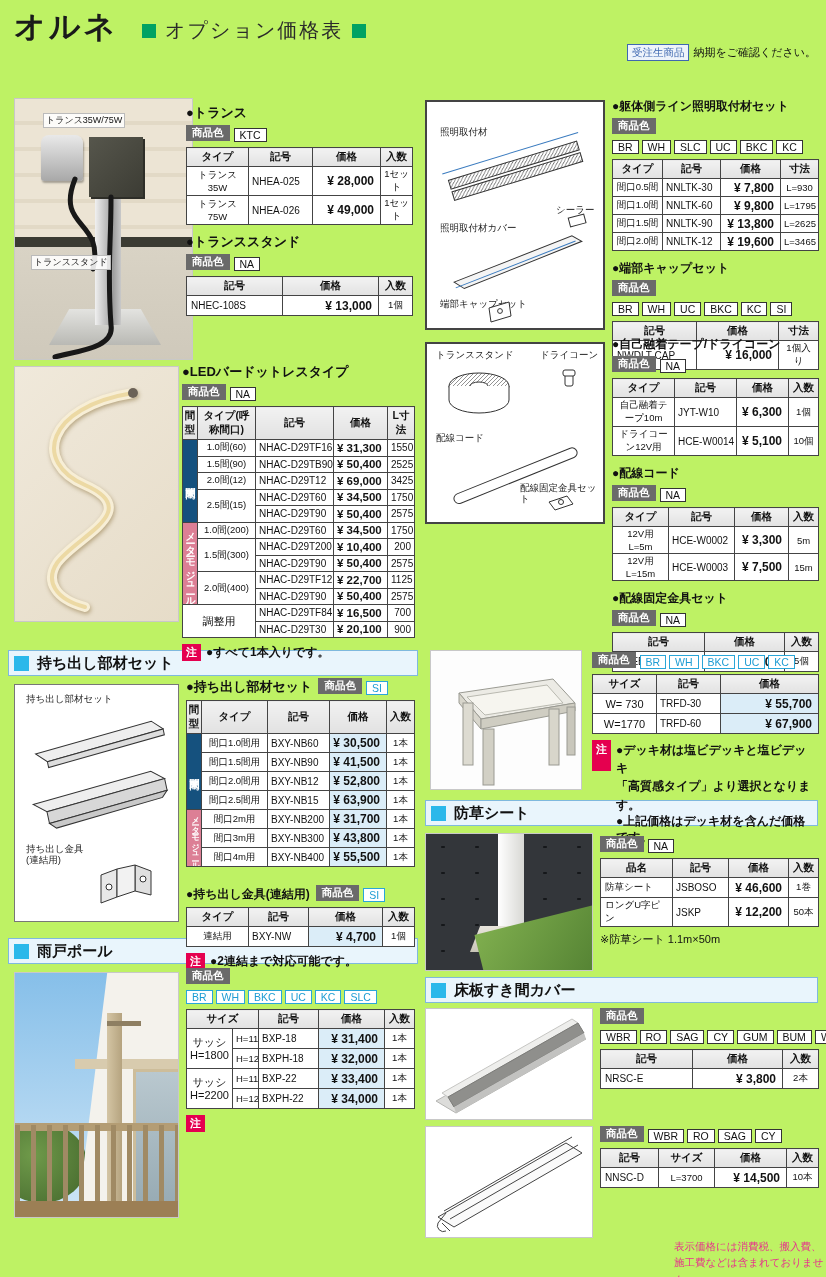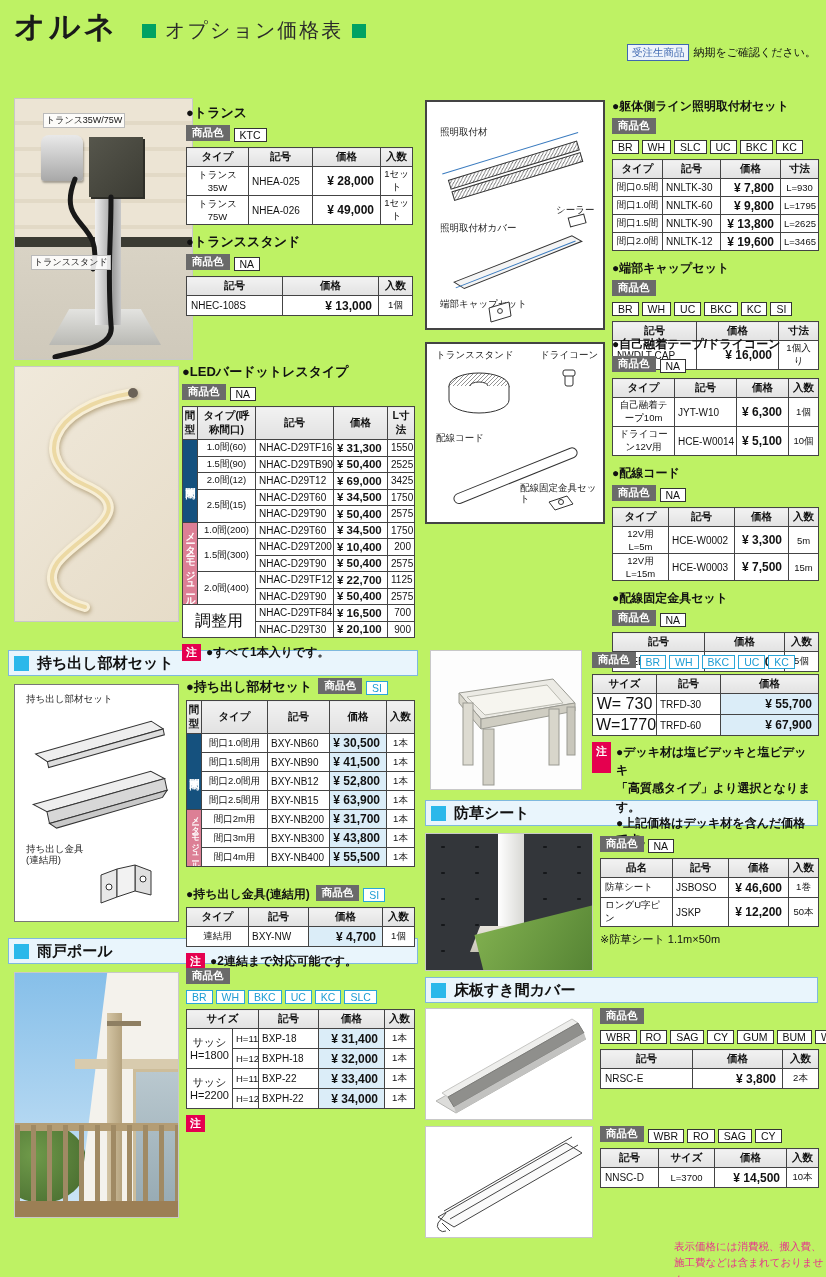--- a/index.html
+++ b/index.html
@@ -37,21 +37,21 @@
   table{border-collapse:collapse;table-layout:fixed;background:#fff;}
   th,td{border:1px solid #444;padding:1px 3px;overflow:hidden;}
   th{background:linear-gradient(#f2f2f2,#e2e2e2);font-size:10.5px;font-weight:bold;text-align:center;padding:2px 1px;}
   td{font-size:11px;text-align:center;vertical-align:middle;height:17px;}
   td.code{font-size:10px;text-align:left;padding-left:3px;white-space:nowrap;}
   td.l{text-align:left;padding-left:4px;}
   td.s{font-size:9.5px;}
   td.d{font-size:10px;text-align:right;padding-right:3px;}
   td.p{font-size:12px;font-weight:bold;text-align:right;padding-right:6px;white-space:nowrap;}
   td.pb{font-size:12px;font-weight:bold;text-align:right;padding-right:6px;background:#dbedf8;white-space:nowrap;}
-  td.c{font-size:16px;}
+  td.c{font-size:11px;}
   td.w{white-space:pre-line;font-size:11px;line-height:1.15;}
   td.gb,td.gp{color:#fff;font-weight:bold;writing-mode:vertical-rl;text-align:center;font-size:10px;letter-spacing:1px;padding:0;}
   td.gb{background:#15517e;}
   td.gp{background:#dc7f95;}
   .t-led td{height:13.5px;}
   .t-led td.p{font-size:11.5px;}
   .t-mset td{height:16px;}
   .t-mset td.gp{font-size:8px;letter-spacing:0;}
   .t-kutai td,.t-jiko td,.t-cord td{height:15px;}
 

